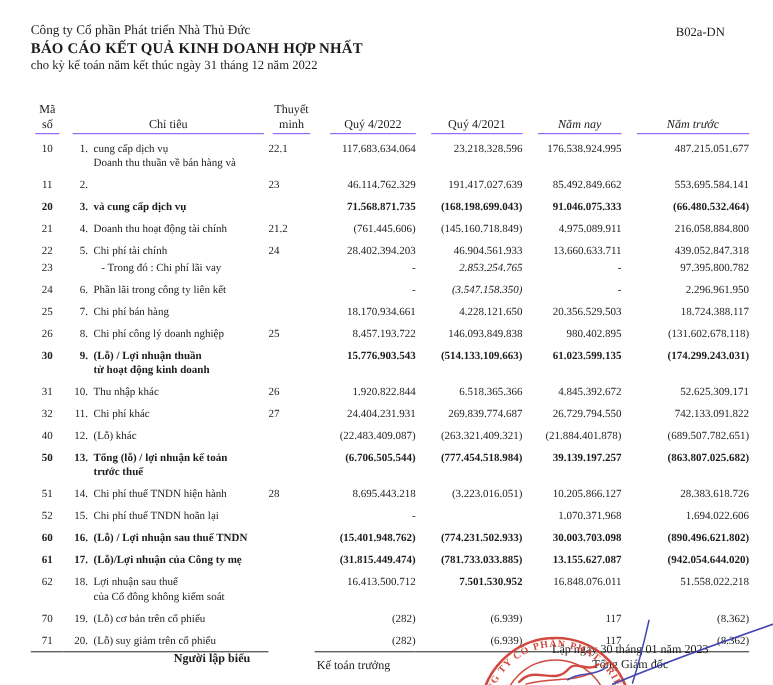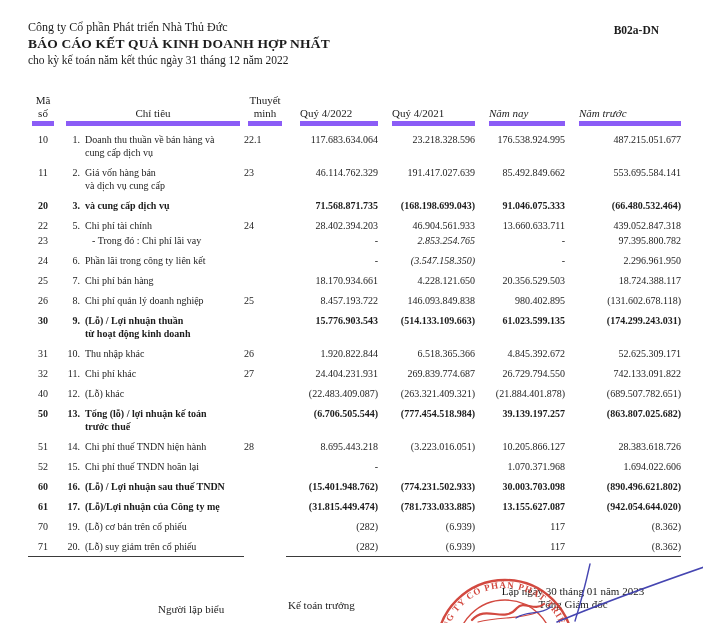--- a/index.html
+++ b/index.html
@@ -5,30 +5,30 @@
   html,body{margin:0;padding:0;background:#e8e8e8;}
   .page{
     width:703px;height:623px;position:relative;overflow:hidden;
     background:#ffffff;color:#1c1c1c;
     font-family:"Liberation Serif","DejaVu Serif",serif;
   }
   .doc{padding:20px 22px 0 28px;}
   .company{font-size:12px;}
   .title{font-size:13.5px;font-weight:bold;margin-top:1px;letter-spacing:.2px;}
   .subtitle{font-size:11.5px;margin-top:2px;}
-  .formcode{position:absolute;top:24px;right:44px;font-size:11.5px;font-weight:bold;}
+  .formcode{position:absolute;top:24px;right:44px;font-size:11.5px;}
 
   
   .thead{display:flex;margin-top:14px;font-size:11px;line-height:13px;align-items:flex-end;}
   .h-ma{width:30px;text-align:center;flex-shrink:0;}
   .h-ct{width:186px;text-align:center;flex-shrink:0;}
   .h-tm{width:42px;text-align:center;flex-shrink:0;}
-  .h-v{flex-shrink:0;margin-top:27px;}
+  .h-v{text-align:center;flex-shrink:0;margin-top:27px;}
   .h-v1{width:92px}.h-v2{width:97px}.h-v3{width:90px}.h-v4{width:116px}
-  .uline{border-bottom:5px solid #8b5cf6;padding-bottom:1px;}
+  .uline{border-bottom:1px solid #8b5cf6;padding-bottom:1px;}
   .h-v .uline{display:block;margin-left:14px;}
   .h-ct .uline{display:block;margin-left:8px;margin-right:4px;}
   .h-ma .uline{display:inline-block;min-width:22px;}
   .h-tm .uline{display:inline-block;min-width:34px;}
   .it{font-style:italic;}
 
   
   .tbody{margin-top:7px;font-size:10px;line-height:13px;}
   .trow{display:flex;margin-bottom:7px;align-items:flex-start;}
   .trow.bold{font-weight:bold;}
@@ -44,21 +44,21 @@
   .c-v{text-align:right;flex-shrink:0;}
   .c-v.ital{font-style:italic;}
   .c-v.boldv{font-weight:bold;}
   .c-v1{width:92px}.c-v2{width:97px}.c-v3{width:90px}.c-v4{width:116px}
   .trow.last .c-ma,.trow.last .c-ct,.trow.last .c-v{
     border-bottom:1px solid #3a3a3a;padding-bottom:3px;
   }
 
   
   .footer{position:absolute;left:0;top:583px;width:703px;font-size:11px;}
-  .sig-left{position:absolute;left:158px;top:20px;}
+  .sig-left{position:absolute;left:158px;top:10px;font-weight:bold;}
   .sig-mid{position:absolute;left:288px;top:16px;}
   .sig-right{position:absolute;left:468px;top:2px;width:210px;text-align:center;}
   .sig-right .director{margin-top:1px;}
 
   .stamp-overlay{position:absolute;left:420px;top:560px;pointer-events:none;opacity:.92;}
 </style>
 </head>
 <body>
 
 <div class="page">
@@ -94,38 +94,34 @@
         <span class="uline">Năm trước</span>
       </div>
     </div>
 
     <div class="tbody">
         <div class="trow">
           <div class="c-ma">10</div>
           <div class="c-ct">
             <div class="num">1.</div>
             <div class="lbl">
+              <div class="">cung cấp dịch vụ</div>
               <div class="">Doanh thu thuần về bán hàng và</div>
-              <div class="">cung cấp dịch vụ</div>
             </div>
           </div>
           <div class="c-tm">22.1</div>
           <div class="c-v c-v1">117.683.634.064</div>
           <div class="c-v c-v2">23.218.328.596</div>
           <div class="c-v c-v3">176.538.924.995</div>
           <div class="c-v c-v4">487.215.051.677</div>
         </div>
         <div class="trow">
           <div class="c-ma">11</div>
           <div class="c-ct">
             <div class="num">2.</div>
-            <div class="lbl">
-              <div class="">Giá vốn hàng bán</div>
-              <div class="">và dịch vụ cung cấp</div>
-            </div>
           </div>
           <div class="c-tm">23</div>
           <div class="c-v c-v1">46.114.762.329</div>
           <div class="c-v c-v2">191.417.027.639</div>
           <div class="c-v c-v3">85.492.849.662</div>
           <div class="c-v c-v4">553.695.584.141</div>
         </div>
         <div class="trow bold">
           <div class="c-ma">20</div>
           <div class="c-ct">
@@ -134,20 +130,34 @@
               <div class="">và cung cấp dịch vụ</div>
             </div>
           </div>
           <div class="c-tm"></div>
           <div class="c-v c-v1">71.568.871.735</div>
           <div class="c-v c-v2">(168.198.699.043)</div>
           <div class="c-v c-v3">91.046.075.333</div>
           <div class="c-v c-v4">(66.480.532.464)</div>
         </div>
         <div class="trow">
+          <div class="c-ma">21</div>
+          <div class="c-ct">
+            <div class="num">4.</div>
+            <div class="lbl">
+              <div class="">Doanh thu hoạt động tài chính</div>
+            </div>
+          </div>
+          <div class="c-tm">21.2</div>
+          <div class="c-v c-v1">(761.445.606)</div>
+          <div class="c-v c-v2">(145.160.718.849)</div>
+          <div class="c-v c-v3">4.975.089.911</div>
+          <div class="c-v c-v4">216.058.884.800</div>
+        </div>
+        <div class="trow">
           <div class="c-ma">22</div>
           <div class="c-ct">
             <div class="num">5.</div>
             <div class="lbl">
               <div class="">Chi phí tài chính</div>
             </div>
           </div>
           <div class="c-tm">24</div>
           <div class="c-v c-v1">28.402.394.203</div>
           <div class="c-v c-v2">46.904.561.933</div>
@@ -194,21 +204,21 @@
           <div class="c-v c-v1">18.170.934.661</div>
           <div class="c-v c-v2">4.228.121.650</div>
           <div class="c-v c-v3">20.356.529.503</div>
           <div class="c-v c-v4">18.724.388.117</div>
         </div>
         <div class="trow">
           <div class="c-ma">26</div>
           <div class="c-ct">
             <div class="num">8.</div>
             <div class="lbl">
-              <div class="">Chi phí quản lý doanh nghiệp</div>
+              <div class="">Chi phí công lý doanh nghiệp</div>
             </div>
           </div>
           <div class="c-tm">25</div>
           <div class="c-v c-v1">8.457.193.722</div>
           <div class="c-v c-v2">146.093.849.838</div>
           <div class="c-v c-v3">980.402.895</div>
           <div class="c-v c-v4">(131.602.678.118)</div>
         </div>
         <div class="trow bold">
           <div class="c-ma">30</div>
@@ -330,20 +340,35 @@
             <div class="num">17.</div>
             <div class="lbl">
               <div class="">(Lỗ)/Lợi nhuận của Công ty mẹ</div>
             </div>
           </div>
           <div class="c-tm"></div>
           <div class="c-v c-v1">(31.815.449.474)</div>
           <div class="c-v c-v2">(781.733.033.885)</div>
           <div class="c-v c-v3">13.155.627.087</div>
           <div class="c-v c-v4">(942.054.644.020)</div>
+        </div>
+        <div class="trow">
+          <div class="c-ma">62</div>
+          <div class="c-ct">
+            <div class="num">18.</div>
+            <div class="lbl">
+              <div class="">Lợi nhuận sau thuế</div>
+              <div class="">của Cổ đông không kiểm soát</div>
+            </div>
+          </div>
+          <div class="c-tm"></div>
+          <div class="c-v c-v1">16.413.500.712</div>
+          <div class="c-v c-v2 boldv">7.501.530.952</div>
+          <div class="c-v c-v3">16.848.076.011</div>
+          <div class="c-v c-v4">51.558.022.218</div>
         </div>
         <div class="trow">
           <div class="c-ma">70</div>
           <div class="c-ct">
             <div class="num">19.</div>
             <div class="lbl">
               <div class="">(Lỗ) cơ bản trên cổ phiếu</div>
             </div>
           </div>
           <div class="c-tm"></div>

